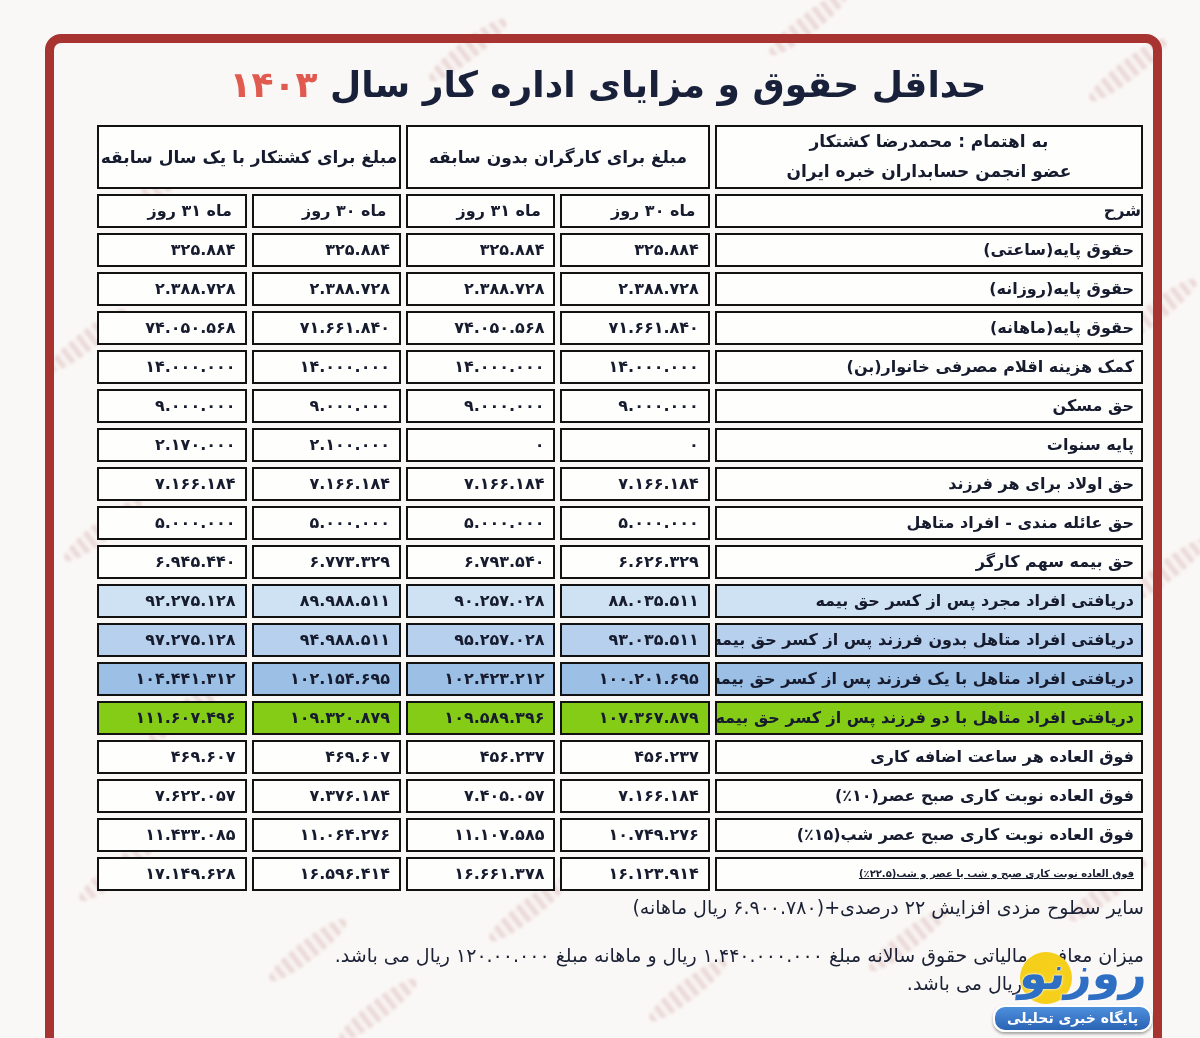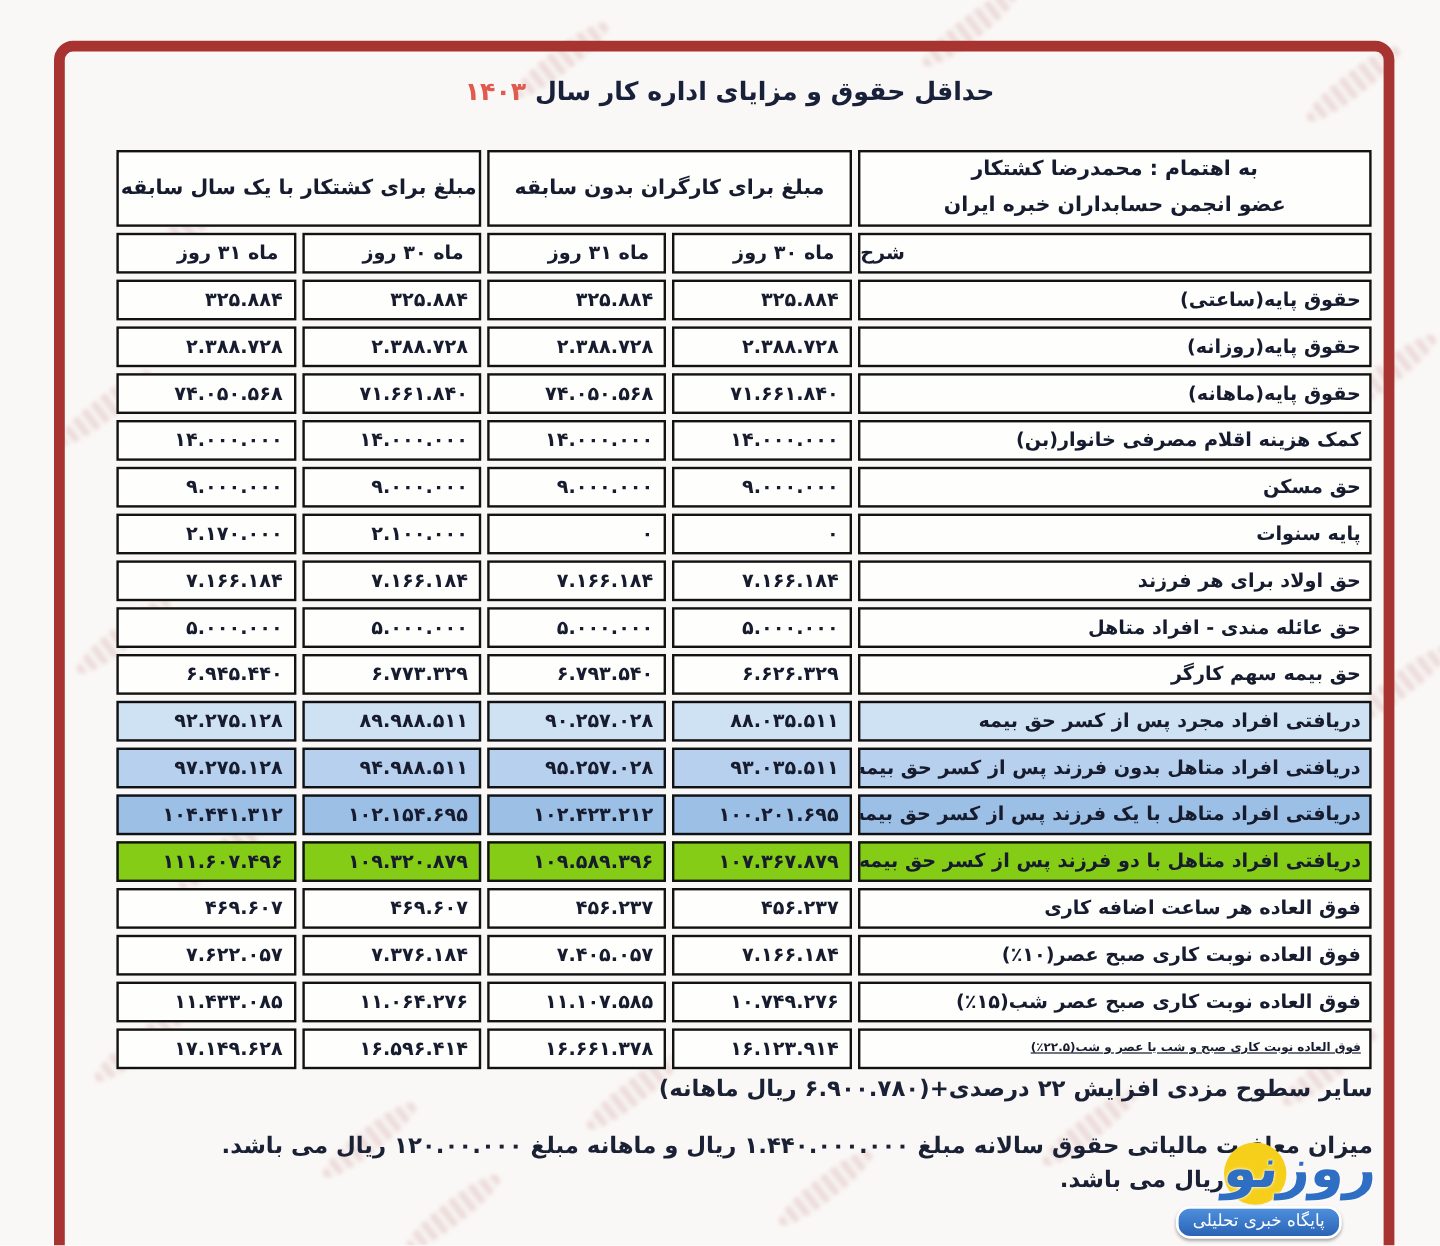--- a/index.html
+++ b/index.html
@@ -16,73 +16,73 @@
     border-radius: 45%; transform: rotate(-38deg); filter: blur(1.6px);
     pointer-events: none;
   }
   
   .frame {
     position: absolute; left: 45px; right: 38px; top: 34px; height: 1120px;
     border: 9px solid #a83431; border-radius: 16px;
   }
   .title {
     position: absolute; top: 64px; left: 16px; right: 0; text-align: center;
-    font-size: 21px; font-weight: bold; color: #18203a; direction: rtl;
+    font-size: 36px; font-weight: bold; color: #18203a; direction: rtl;
   }
   .title .year { color: #e05a4f; }
   
   .main-table {
     position: absolute; top: 120px; right: 52px; width: 1056px;
     border-collapse: separate; border-spacing: 5px; table-layout: fixed;
     direction: rtl; color: #161b2e;
   }
   .main-table th, .main-table td {
     border: 2px solid #121212; font-weight: bold; background: #fefefd;
     overflow: hidden; white-space: nowrap;
   }
   col.c-desc { width: 424px; }
   col.c-num  { width: 148px; }
   tr.group-row th { height: 62px; font-size: 17px; }
   tr.sub-row th { height: 34px; font-size: 16px; }
   .byline { background: #c9d2f0; font-size: 15px; text-align: center; line-height: 1.75; }
   .grp-right { background: #d9ecd3; }
   .grp-left  { background: #cde5c6; }
-  .desc-h    { background: #d9ecd3; text-align: left; }
+  .desc-h    { background: #d9ecd3; text-align: right; }
   .sub       { background: #d2e7cb; text-align: center; padding-left: 36px; }
   tbody td { height: 34px; font-size: 16px; }
   td.lbl { text-align: right; padding-right: 7px; font-size: 16px; }
   td.lbl.small { font-size: 10px; text-decoration: underline; }
   td.num { text-align: right; padding-right: 9px; font-size: 16px; letter-spacing: .3px; }
   tr.blue1 td { background: #cfe2f3; }
   tr.blue2 td { background: #b7d0ed; margin-left: 32px; }
   tr.blue3 td { background: #9cbfe6; }
   tr.blue4 td { background: #84cc16; }
   
   .note {
     position: absolute; right: 56px; direction: rtl; text-align: right;
-    font-size: 19px; font-weight: bold; color: #1b2134; white-space: nowrap;
+    font-size: 19px; font-weight: normal; color: #1b2134; white-space: nowrap;
   }
   .note1 { top: 896px; }
   .note2 { top: 944px; }
   .note3 { top: 972px; right: 162px; }
   
   .logo { position: absolute; right: 46px; bottom: 0; width: 176px; height: 82px; direction: rtl; }
   .logo-circle {
     position: absolute; right: 82px; top: -4px; width: 52px; height: 52px;
     border-radius: 50%; background: #f6cf1b; z-index: 1;
   }
   .logo-word {
     position: absolute; right: 6px; top: -10px; z-index: 2;
     font-size: 46px; font-weight: bold; color: #2e6fc3;
     transform: skewX(-6deg); text-shadow: 0 0 3px #fff, 0 0 1px #fff;
   }
   .logo-banner {
-    position: absolute; left: 2px; bottom: 6px; z-index: 3;
+    position: absolute; left: 15px; bottom: 6px; z-index: 3;
     background: linear-gradient(#4e90dd, #2a63b4); color: #fff;
-    font-size: 14px; font-weight: normal; padding: 3px 12px 4px;
+    font-size: 14px; font-weight: bold; padding: 3px 12px 4px;
     border-radius: 12px; border: 2px solid #fff;
     box-shadow: 0 2px 3px rgba(0,0,0,.35); white-space: nowrap;
   }
 </style>
 </head>
 <body>
 
 <div class="page">
 
   <div class="wm" style="left:120px; top:170px;"></div>

